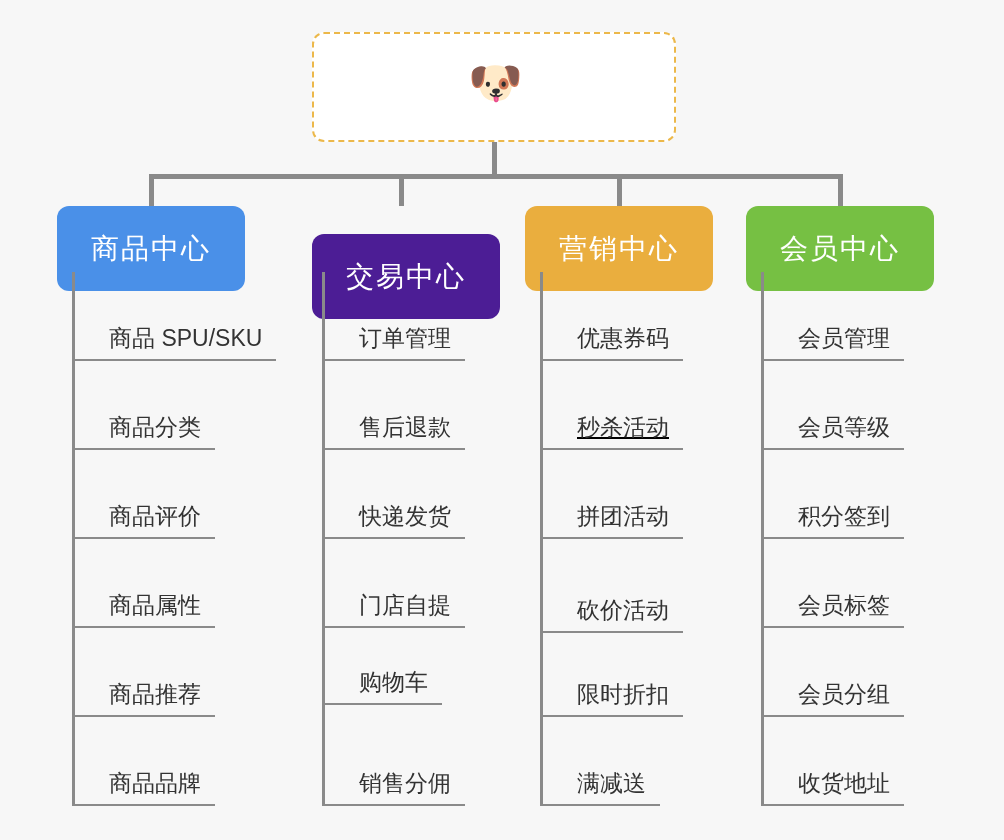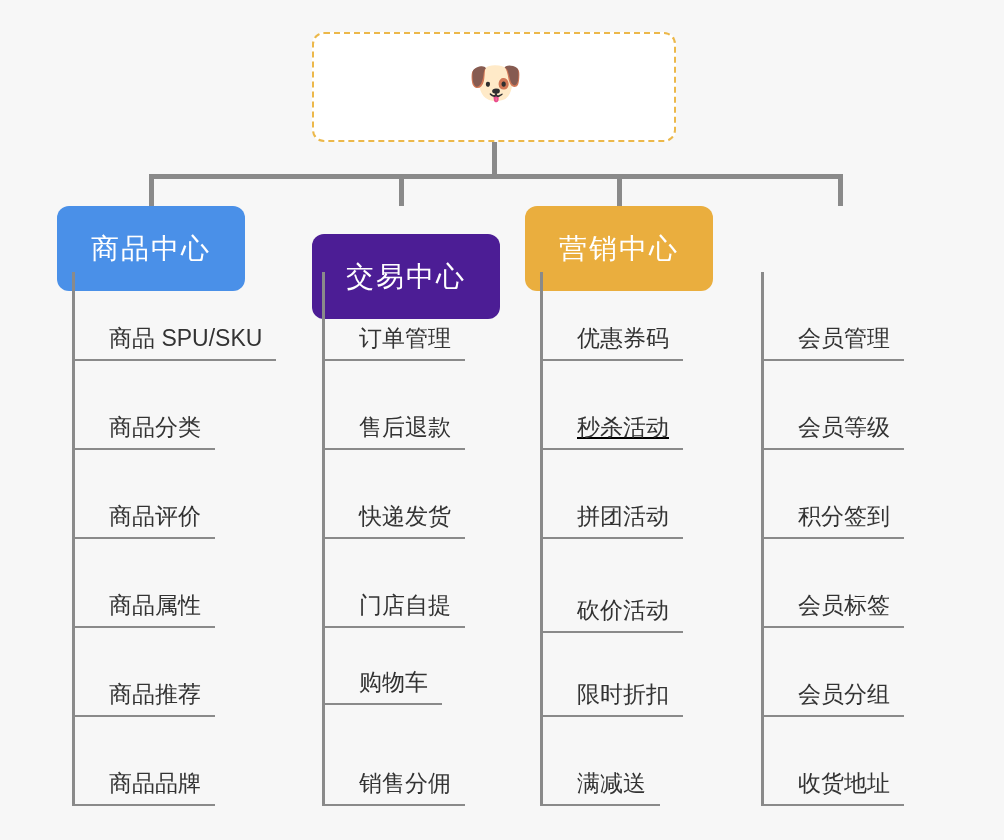--- a/index.html
+++ b/index.html
@@ -127,20 +127,23 @@
 
   <div class="cat-header" style="left:57px;  background:#4a90e8;">
     <span>商品中心</span>
   </div>
   <div class="cat-header" style="left:312px; background:#4c1d95;margin-top:28px;">
     <span>交易中心</span>
   </div>
   <div class="cat-header" style="left:525px; background:#eaae3e;">
     <span>营销中心</span>
   </div>
+  <div class="cat-header" style="left:746px; background:#76c043;">
+    <span>会员中心</span>
+  </div>
 
   <div class="leaf-column" style="left:72px;">
     <div class="leaf-spine" style="height:534px;"></div>
     <div class="leaf-item" style="top:0px;">
       <span class="leaf-label">商品 SPU/SKU</span>
       </div>
     <div class="leaf-item" style="top:89px;">
       <span class="leaf-label">商品分类</span>
       </div>
     <div class="leaf-item" style="top:178px;">

